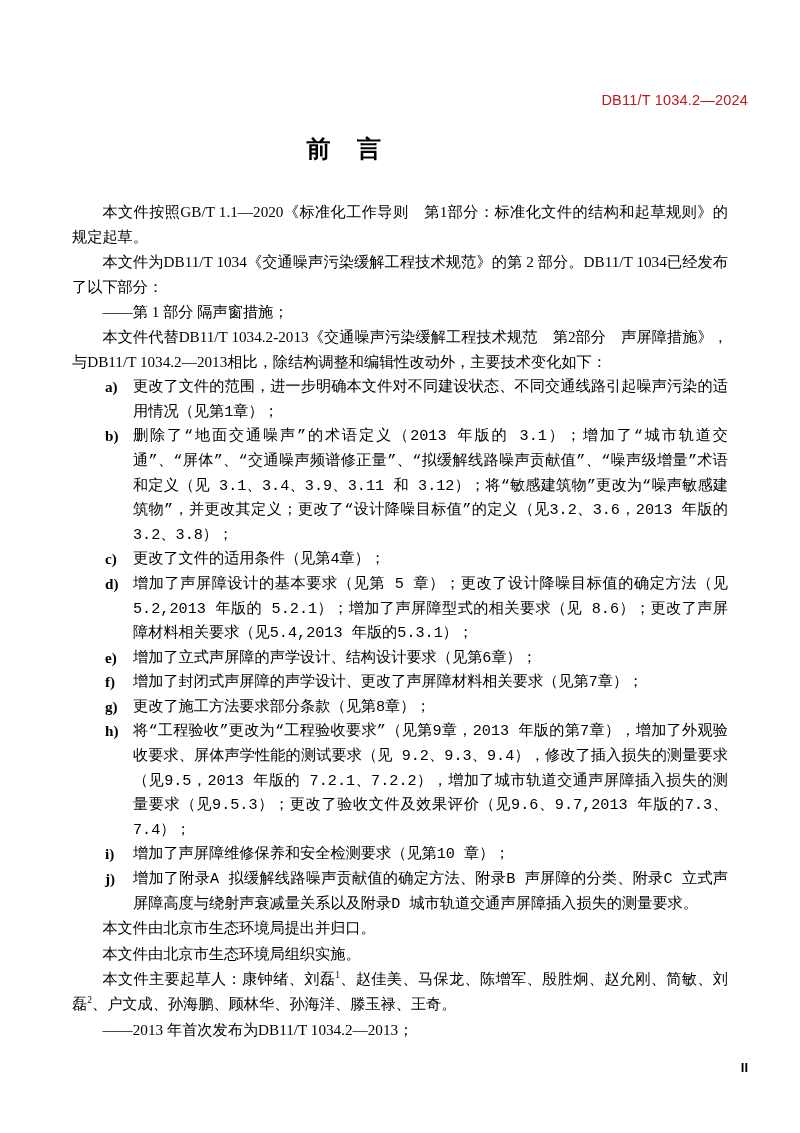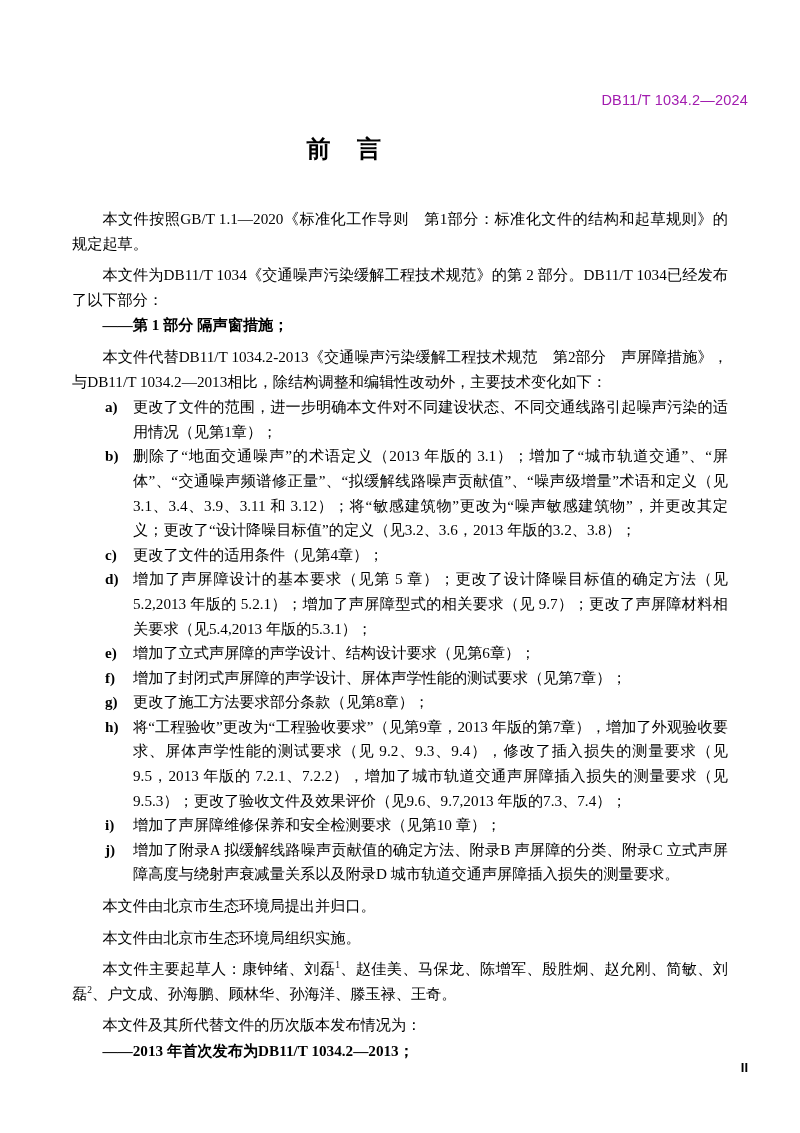--- a/index.html
+++ b/index.html
@@ -20,21 +20,21 @@
   }
 
   
   .header {
     position: absolute;
     top: 92px;
     right: 52px;
     font-family: "Liberation Sans", "DejaVu Sans", sans-serif;
     font-size: 14.5px;
     letter-spacing: 0.2px;
-    color: #a21caf;
+    color: #b91c1c;
     white-space: nowrap;
   }
 
   
   .doc-title {
     position: absolute;
     top: 133px;
     left: 0;
     width: 688px;
     text-align: center;
@@ -47,35 +47,34 @@
 
   
   .body {
     position: absolute;
     top: 200px;
     left: 72px;
     width: 656px;
   }
 
   p.para {
-    margin: 7px 0 1px 0;
+    margin: 0 0 1px 0;
     font-size: 15.2px;
     line-height: 24.6px;
     text-align: justify;
     text-justify: inter-ideograph;
     text-indent: 2em;
   }
 
   
   p.dash {
     margin: 0;
     font-size: 15.2px;
     line-height: 24.6px;
     text-indent: 2em;
-    font-weight: bold;
   }
 
   
   ul.alpha {
     list-style: none;
     margin: 0;
     padding: 0;
   }
   ul.alpha > li {
     position: relative;
@@ -88,21 +87,21 @@
   }
   ul.alpha > li > .marker {
     position: absolute;
     left: 33px;
     top: 0;
     font-family: "Liberation Serif", "DejaVu Serif", serif;
     font-weight: bold;
     font-size: 15.2px;
     line-height: 24.6px;
   }
-  ul.alpha > li > .txt { display: block; }
+  ul.alpha > li > .txt { display: block; font-family: Liberation Mono, monospace; }
 
   sup {
     font-size: 9.5px;
     vertical-align: super;
     line-height: 0;
   }
 
   
   .folio {
     position: absolute;
@@ -143,29 +142,29 @@
       <li>
         <span class="marker">b)</span>
         <span class="txt">删除了“地面交通噪声”的术语定义（2013 年版的 3.1）；增加了“城市轨道交通”、“屏体”、“交通噪声频谱修正量”、“拟缓解线路噪声贡献值”、“噪声级增量”术语和定义（见 3.1、3.4、3.9、3.11 和 3.12）；将“敏感建筑物”更改为“噪声敏感建筑物”，并更改其定义；更改了“设计降噪目标值”的定义（见3.2、3.6，2013 年版的3.2、3.8）；</span>
       </li>
       <li>
         <span class="marker">c)</span>
         <span class="txt">更改了文件的适用条件（见第4章）；</span>
       </li>
       <li>
         <span class="marker">d)</span>
-        <span class="txt">增加了声屏障设计的基本要求（见第 5 章）；更改了设计降噪目标值的确定方法（见5.2,2013 年版的 5.2.1）；增加了声屏障型式的相关要求（见 9.7）；更改了声屏障材料相关要求（见5.4,2013 年版的5.3.1）；</span>
+        <span class="txt">增加了声屏障设计的基本要求（见第 5 章）；更改了设计降噪目标值的确定方法（见5.2,2013 年版的 5.2.1）；增加了声屏障型式的相关要求（见 8.6）；更改了声屏障材料相关要求（见5.4,2013 年版的5.3.1）；</span>
       </li>
       <li>
         <span class="marker">e)</span>
         <span class="txt">增加了立式声屏障的声学设计、结构设计要求（见第6章）；</span>
       </li>
       <li>
         <span class="marker">f)</span>
-        <span class="txt">增加了封闭式声屏障的声学设计、屏体声学性能的测试要求（见第7章）；</span>
+        <span class="txt">增加了封闭式声屏障的声学设计、更改了声屏障材料相关要求（见第7章）；</span>
       </li>
       <li>
         <span class="marker">g)</span>
         <span class="txt">更改了施工方法要求部分条款（见第8章）；</span>
       </li>
       <li>
         <span class="marker">h)</span>
         <span class="txt">将“工程验收”更改为“工程验收要求”（见第9章，2013 年版的第7章），增加了外观验收要求、屏体声学性能的测试要求（见 9.2、9.3、9.4），修改了插入损失的测量要求（见9.5，2013 年版的 7.2.1、7.2.2），增加了城市轨道交通声屏障插入损失的测量要求（见9.5.3）；更改了验收文件及效果评价（见9.6、9.7,2013 年版的7.3、7.4）；</span>
       </li>
       <li>
@@ -178,21 +177,20 @@
       </li>
     </ul>
 
     <p class="para">本文件由北京市生态环境局提出并归口。</p>
 
     <p class="para">本文件由北京市生态环境局组织实施。</p>
 
 
     <p class="para"><span>本文件主要起草人：康钟绪、刘磊</span><sup>1</sup><span>、赵佳美、马保龙、陈增军、殷胜炯、赵允刚、简敏、刘磊</span><sup>2</sup><span>、户文成、孙海鹏、顾林华、孙海洋、滕玉禄、王奇。</span></p>
 
-    <p class="para">本文件及其所代替文件的历次版本发布情况为：</p>
 
     <p class="dash">——2013 年首次发布为DB11/T 1034.2—2013；</p>
 
   </div>
 
   <div class="folio">II</div>
 
 </div>
 
 </body></html>

